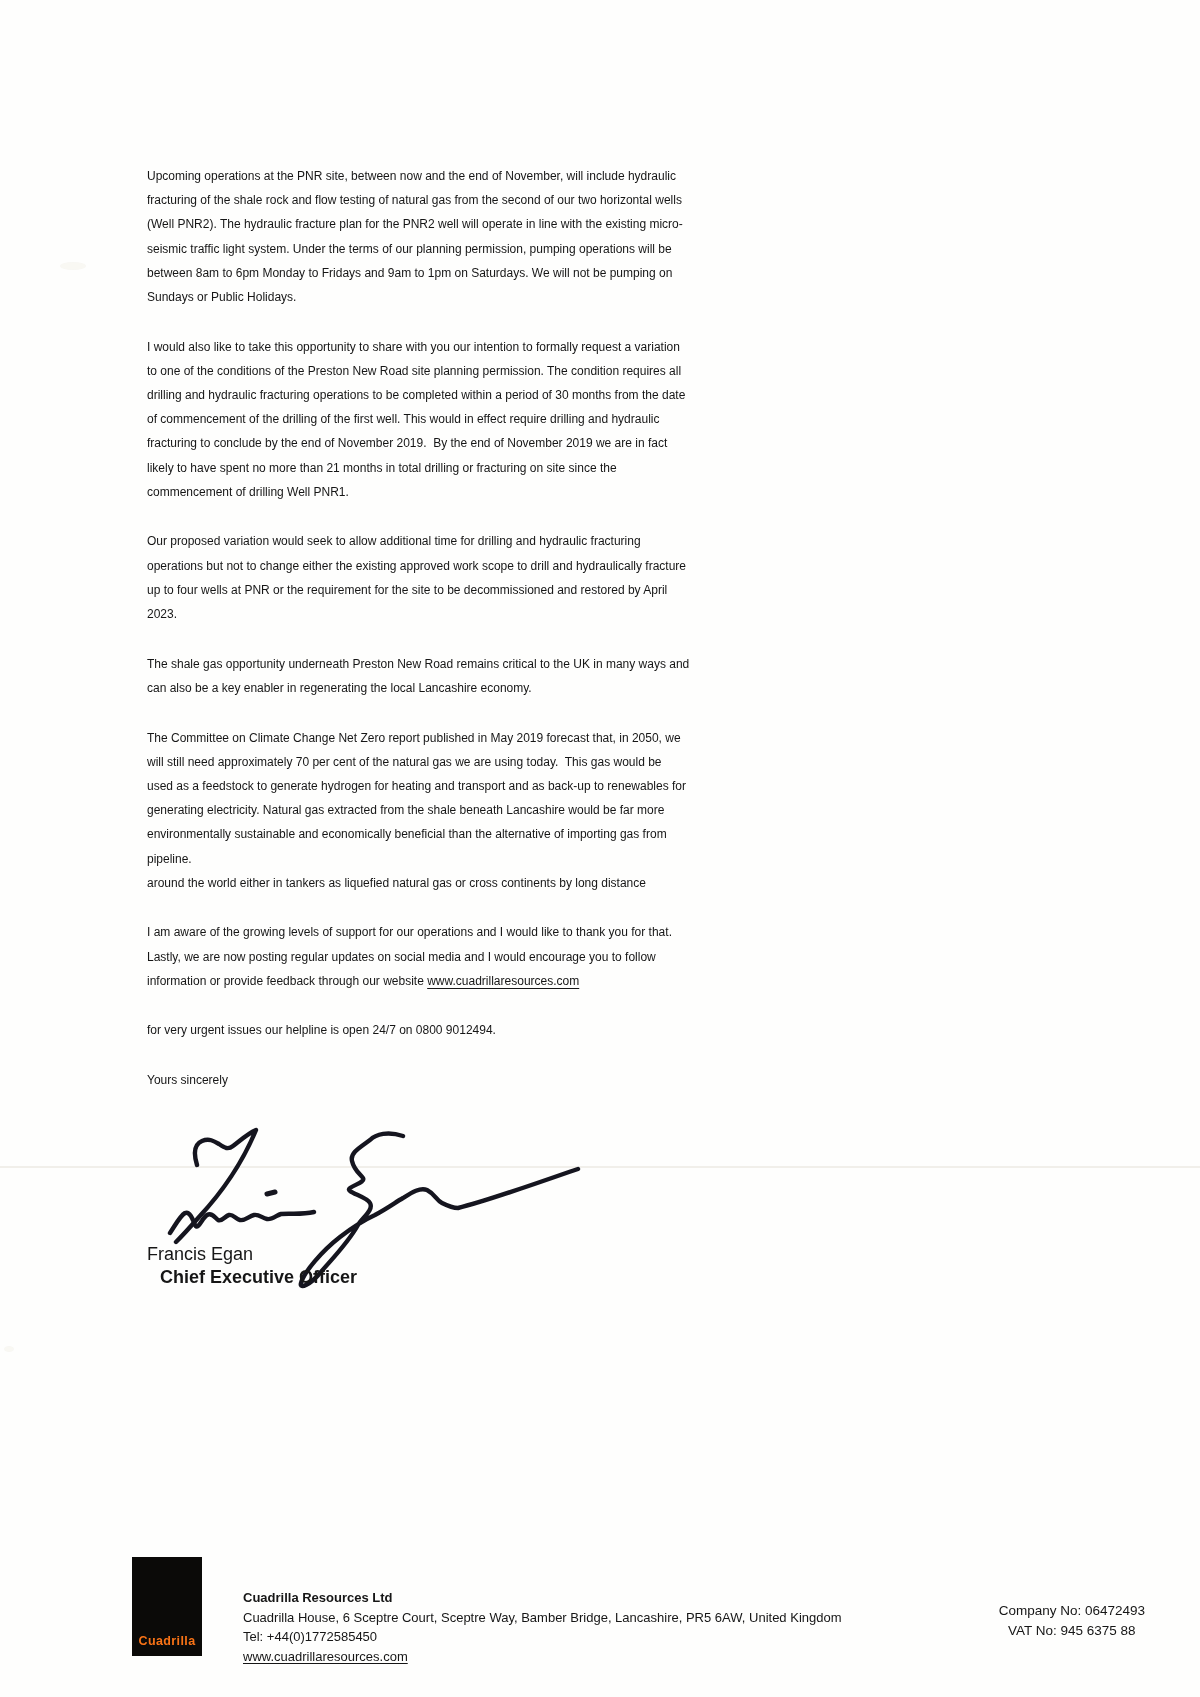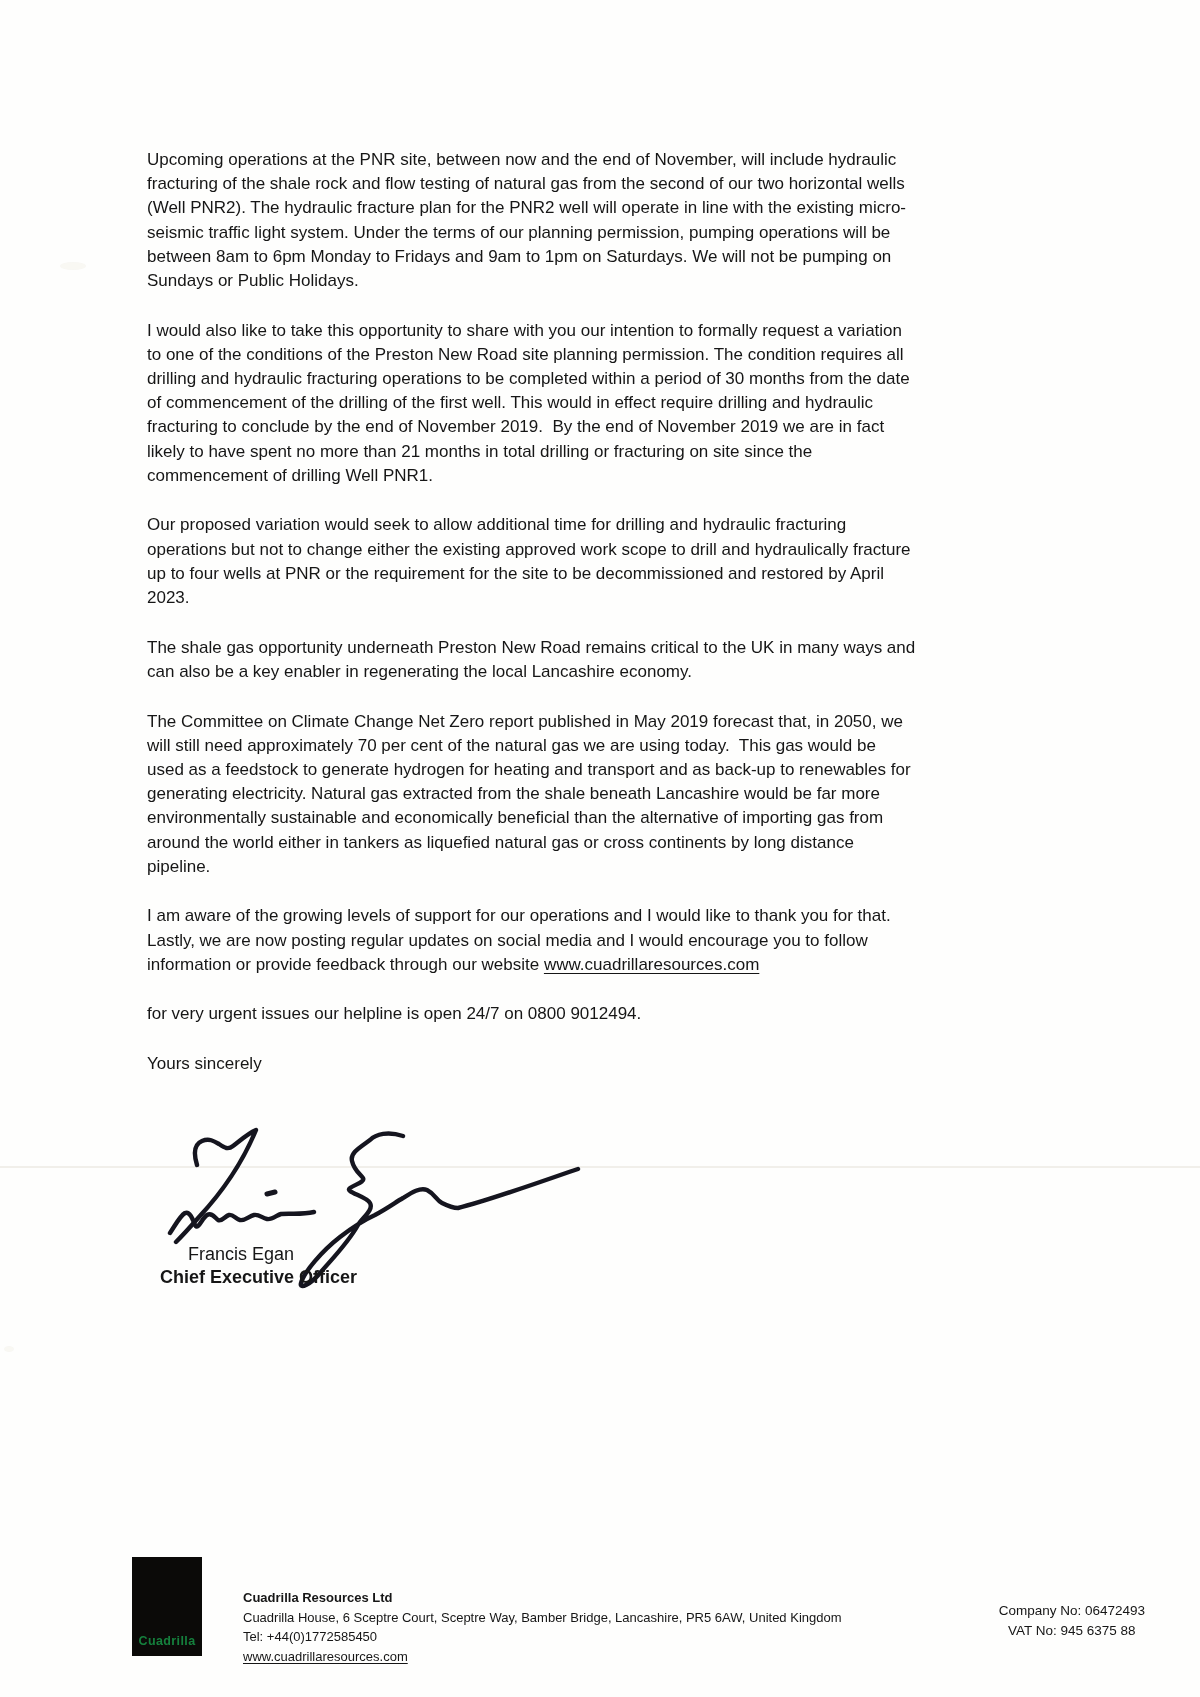--- a/index.html
+++ b/index.html
@@ -8,44 +8,44 @@
     background:#fdfdfc;
     font-family:"Liberation Sans","DejaVu Sans",sans-serif;
     color:#161616;
   }
   .page{position:absolute;inset:0;background:#fefefd;}
   
   .scan-line{position:absolute;left:0;width:1200px;height:2px;background:#e9e7e1;opacity:.65;}
   .smudge{position:absolute;background:#f3f1ea;border-radius:50%;opacity:.5;}
 
   .letter-body{
-    position:absolute;left:147px;top:148px;width:920px;
-    font-size:17px;
+    position:absolute;left:147px;top:164px;width:920px;
+    font-size:12px;
   }
   .para{margin:0 0 25.5px 0;padding:0;}
   .para .line, .line{
     height:24.2px;line-height:24.2px;white-space:pre;
   }
   .doc-link{
     text-decoration:underline;text-underline-offset:3px;color:#161616;
   }
   .closing{margin:0;}
   .sig-block{position:absolute;left:147px;top:1243px;font-size:18px;}
-  .sig-name{line-height:23px;margin-left:41px;}
+  .sig-name{line-height:23px;}
   .sig-title{line-height:23px;font-weight:bold;margin-left:13px;}
 
   .signature-svg{position:absolute;left:148px;top:1038px;width:470px;height:280px;}
 
   .footer-logo{
     position:absolute;left:132px;top:1557px;width:70px;height:99px;
     background:#0b0a08;display:flex;align-items:flex-end;justify-content:center;
     padding-bottom:9px;box-sizing:border-box;
   }
   .footer-logo .logo-text{
-    color:#15803d;font-size:12.5px;font-weight:bold;letter-spacing:.4px;
+    color:#f97316;font-size:12.5px;font-weight:bold;letter-spacing:.4px;
     line-height:12px;
   }
   .footer-info{
     position:absolute;left:243px;top:1588px;font-size:13px;line-height:19.5px;
   }
   .footer-company{font-weight:bold;}
   .footer-telrow{display:flex;flex-direction:column;}
   .footer-tel{margin-right:26px;}
   .footer-site{text-decoration:underline;text-underline-offset:2px;color:#161616;}
   .footer-right{
@@ -94,22 +94,22 @@
         <div class="line">The shale gas opportunity underneath Preston New Road remains critical to the UK in many ways and</div>
         <div class="line">can also be a key enabler in regenerating the local Lancashire economy.</div>
       </div>
 
     <div class="para">
         <div class="line">The Committee on Climate Change Net Zero report published in May 2019 forecast that, in 2050, we</div>
         <div class="line">will still need approximately 70 per cent of the natural gas we are using today.  This gas would be</div>
         <div class="line">used as a feedstock to generate hydrogen for heating and transport and as back-up to renewables for</div>
         <div class="line">generating electricity. Natural gas extracted from the shale beneath Lancashire would be far more</div>
         <div class="line">environmentally sustainable and economically beneficial than the alternative of importing gas from</div>
+        <div class="line">pipeline.</div>
         <div class="line">around the world either in tankers as liquefied natural gas or cross continents by long distance</div>
-        <div class="line">pipeline.</div>
       </div>
 
     <div class="para">
       <div>
           <div class="line">I am aware of the growing levels of support for our operations and I would like to thank you for that.</div>
           <div class="line">Lastly, we are now posting regular updates on social media and I would encourage you to follow</div>
         </div>
       <div class="line"><span>information or provide feedback through our website </span><span class="doc-link">www.cuadrillaresources.com</span></div>
     </div>
 

